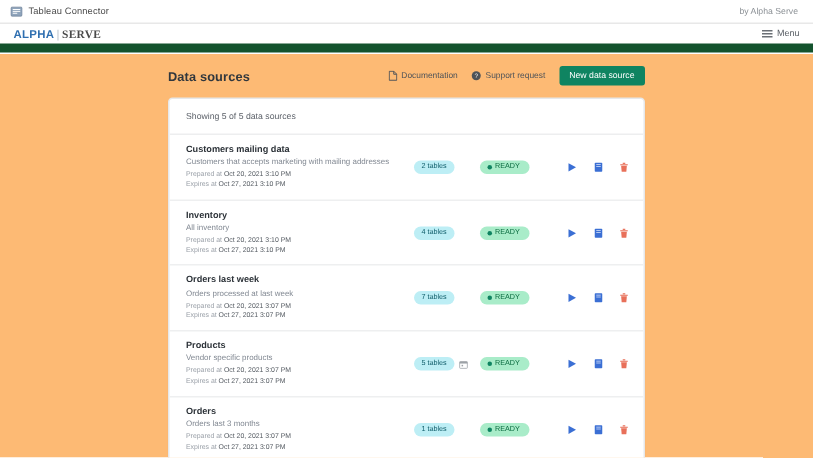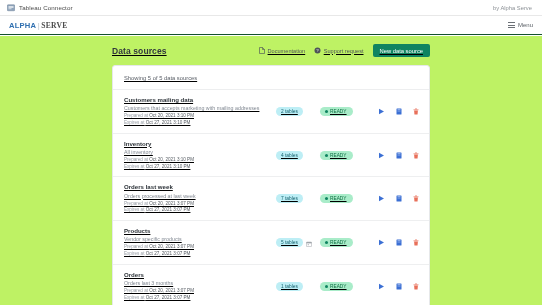--- a/index.html
+++ b/index.html
@@ -36,21 +36,21 @@
   .app-bar-right {
     font-size: 5.8px;
     color: #8c9196;
     padding-right: 3px;
   }
 
   
   .brand-bar {
     height: 19px;
     background: #ffffff;
-    border-bottom: 1px solid #14532d;
+    border-bottom: 6px solid #14532d;
     display: flex;
     align-items: center;
     justify-content: space-between;
     padding: 0 9px;
   }
   .brand {
     display: flex; align-items: center;
     font-size: 7.6px; font-weight: bold;
     letter-spacing: .2px;
   }
@@ -64,23 +64,22 @@
   .hamburger { display: flex; flex-direction: column; gap: 1.2px; }
   .hamburger i {
     display: block; width: 7px; height: 1px; background: #6b7076;
   }
   .menu-label { font-size: 6px; color: #5b6067; }
 
   
   .page {
     position: absolute;
     top: 36px; left: 0; right: 0; bottom: 0;
-    background: #bef264;
+    background: #fdba74;
     padding: 0;
-    text-decoration: underline;
   }
   .page-inner {
     width: 318px;
     margin: 0 auto;
     padding-top: 7px;
   }
   .page-head {
     display: flex;
     align-items: center;
     justify-content: space-between;

